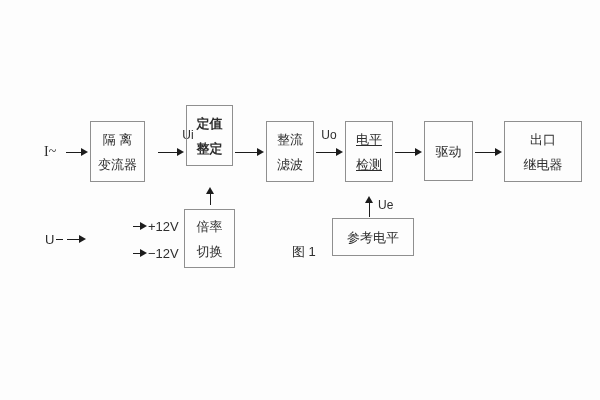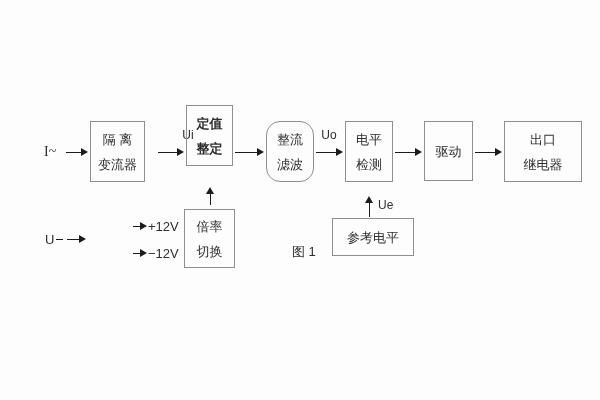--- a/index.html
+++ b/index.html
@@ -51,29 +51,29 @@
   <span class="lbl sig" style="left:158px; top:128px; width:26px; text-align:center;margin-left:17px;">Ui</span>
   <div class="harrow" style="left:158px; top:152px; width:19px;"></div>
 
   <div class="box" style="left:186px; top:105px; width:47px; height:61px;font-weight:bold;">
     <span>定值</span>
     <span>整定</span>
   </div>
 
   <div class="harrow" style="left:235px; top:152px; width:22px;"></div>
 
-  <div class="box" style="left:266px; top:121px; width:48px; height:61px;border-radius:14px;">
+  <div class="box" style="left:266px; top:121px; width:48px; height:61px;">
     <span>整流</span>
     <span>滤波</span>
   </div>
 
   <span class="lbl sig" style="left:315px; top:128px; width:28px; text-align:center;">Uo</span>
   <div class="harrow" style="left:316px; top:152px; width:20px;"></div>
 
-  <div class="box" style="left:345px; top:121px; width:48px; height:61px;">
+  <div class="box" style="left:345px; top:121px; width:48px; height:61px;text-decoration:underline;">
     <span>电平</span>
     <span>检测</span>
   </div>
 
   <div class="harrow" style="left:395px; top:152px; width:20px;"></div>
 
   <div class="box" style="left:424px; top:121px; width:49px; height:60px;">
     <span>驱动</span>
   </div>
 

